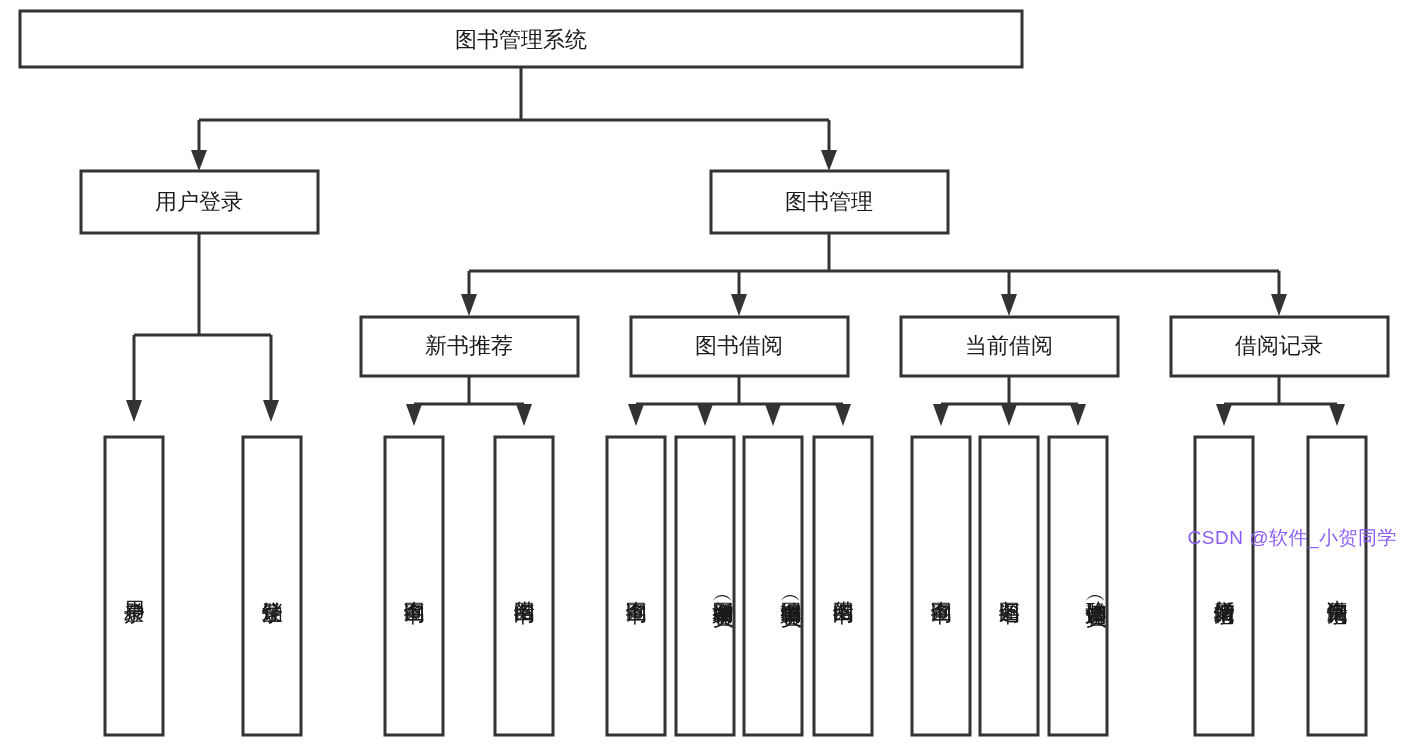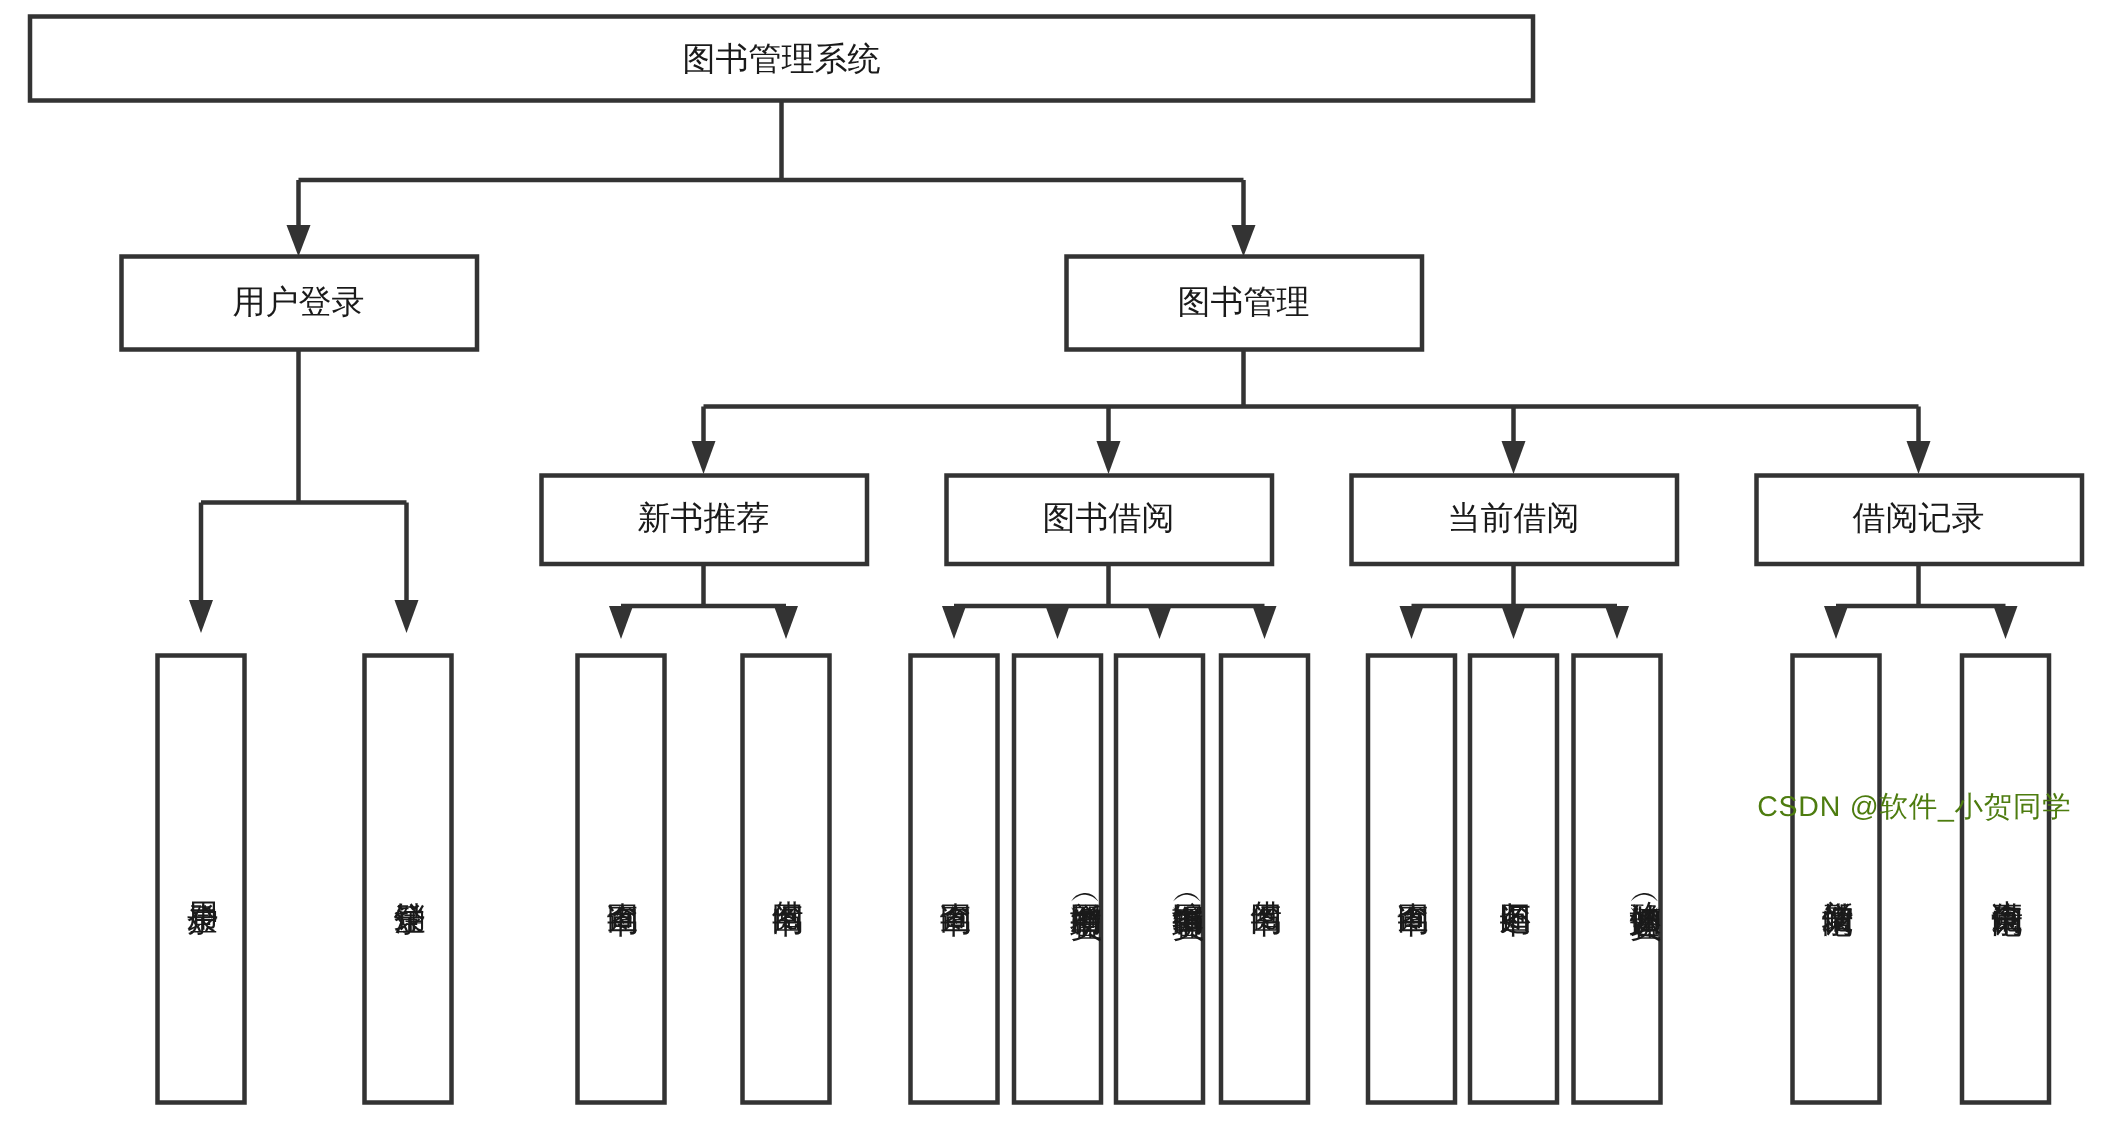--- a/index.html
+++ b/index.html
@@ -63,25 +63,25 @@
     align-items: flex-start;
     justify-content: center;
     white-space: nowrap;
     pointer-events: none;
   }
   .vlabel.centered {
     align-items: center;
   }
   .watermark {
     position: absolute;
-    right: 24px;
+    right: 8px;
     bottom: 5px;
     font-family: "Liberation Sans", sans-serif;
     font-size: 19px;
-    color: #4d7c0f;
+    color: #8b5cf6;
     white-space: nowrap;
     letter-spacing: 0.5px;
   }
 </style>
 </head>
 <body>
 
 <div id="diagram-root">
 
   <svg class="flow" viewBox="0 0 1405 747">

